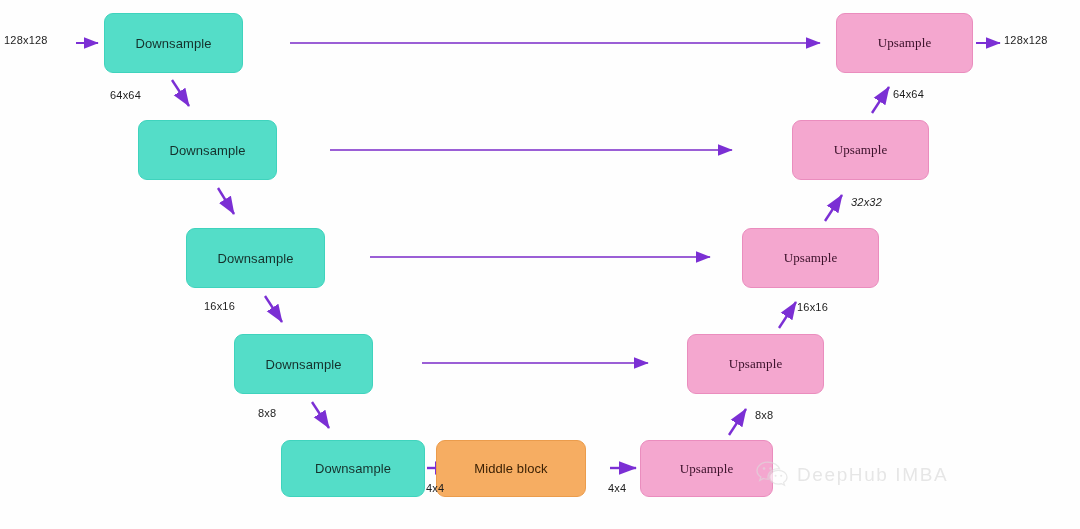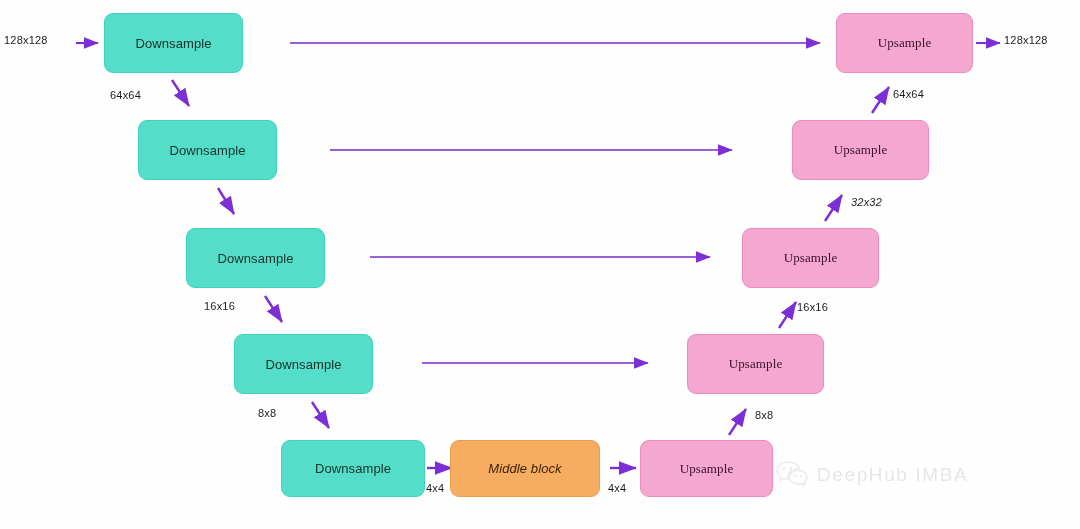--- a/index.html
+++ b/index.html
@@ -158,21 +158,21 @@
   </div>
 
   <div class="node down" style="left:234px; top:334px; width:139px; height:60px;">
     <span>Downsample</span>
   </div>
 
   <div class="node down" style="left:281px; top:440px; width:144px; height:57px;">
     <span>Downsample</span>
   </div>
 
-  <div class="node mid" style="left:450px; top:440px; width:150px; height:57px;font-style:italic;">
+  <div class="node mid" style="left:436px; top:440px; width:150px; height:57px;">
     <span>Middle block</span>
   </div>
 
   <div class="node up" style="left:640px; top:440px; width:133px; height:57px;">
     <span>Upsample</span>
   </div>
 
   <div class="node up" style="left:687px; top:334px; width:137px; height:60px;">
     <span>Upsample</span>
   </div>
@@ -204,21 +204,21 @@
   <div class="dim-label" style="left:755px; top:409px;">8x8</div>
 
   <div class="dim-label" style="left:797px; top:301px;">16x16</div>
 
   <div class="dim-label" style="left:851px; top:196px;font-style:italic;">32x32</div>
 
   <div class="dim-label" style="left:893px; top:88px;">64x64</div>
 
   <div class="dim-label" style="left:1004px; top:34px;">128x128</div>
 
-  <div class="watermark" style="left:776px; top:461px;text-align:center;">
+  <div class="watermark" style="left:756px; top:461px;text-align:center;">
     <span>
       <svg width="32" height="27" viewBox="0 0 32 27" xmlns="http://www.w3.org/2000/svg">
         <path d="M11.5 1.2C5.6 1.2 1 5 1 9.6c0 2.6 1.5 4.9 3.9 6.4L3.8 19.4l3.6-1.9c1.3.4 2.7.6 4.1.6h.8c-.2-.7-.3-1.4-.3-2.1 0-4.6 4.6-8.3 10.3-8.3.4 0 .8 0 1.2.1C22.4 4.2 17.5 1.2 11.5 1.2z" fill="none" stroke="#dcdcdc" stroke-width="1.3"></path>
         <circle cx="8" cy="7.4" r="1.25" fill="#dcdcdc"></circle>
         <circle cx="14.6" cy="7.4" r="1.25" fill="#dcdcdc"></circle>
         <path d="M31 16.2c0-3.8-3.9-6.9-8.7-6.9s-8.7 3.1-8.7 6.9 3.9 6.9 8.7 6.9c1.1 0 2.2-.2 3.2-.5l3 1.6-.9-2.7c2.1-1.3 3.4-3.3 3.4-5.3z" fill="#ffffff" stroke="#dcdcdc" stroke-width="1.3"></path>
         <circle cx="19.6" cy="14.8" r="1.05" fill="#dcdcdc"></circle>
         <circle cx="25.2" cy="14.8" r="1.05" fill="#dcdcdc"></circle>
       </svg>
     </span>

